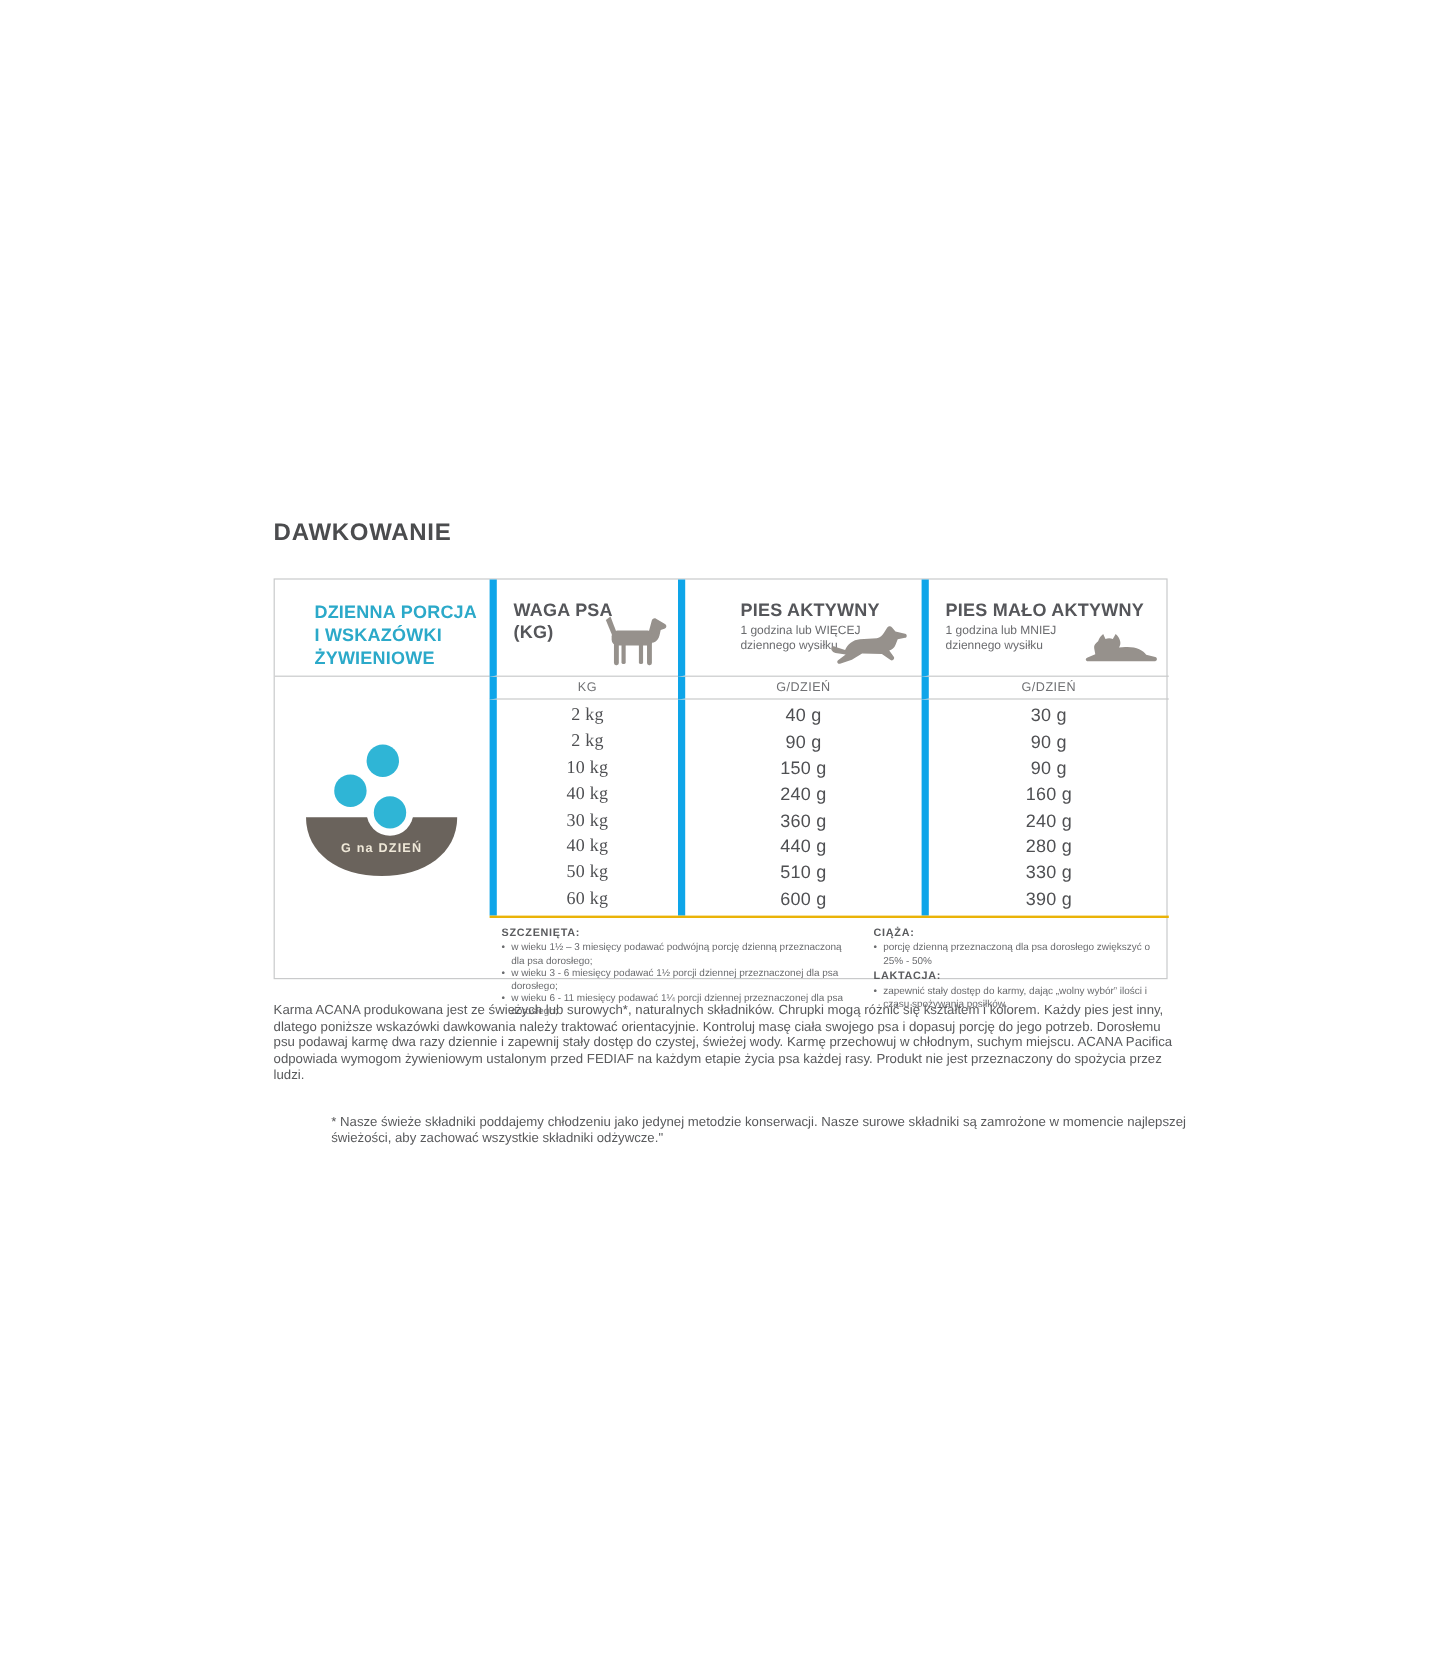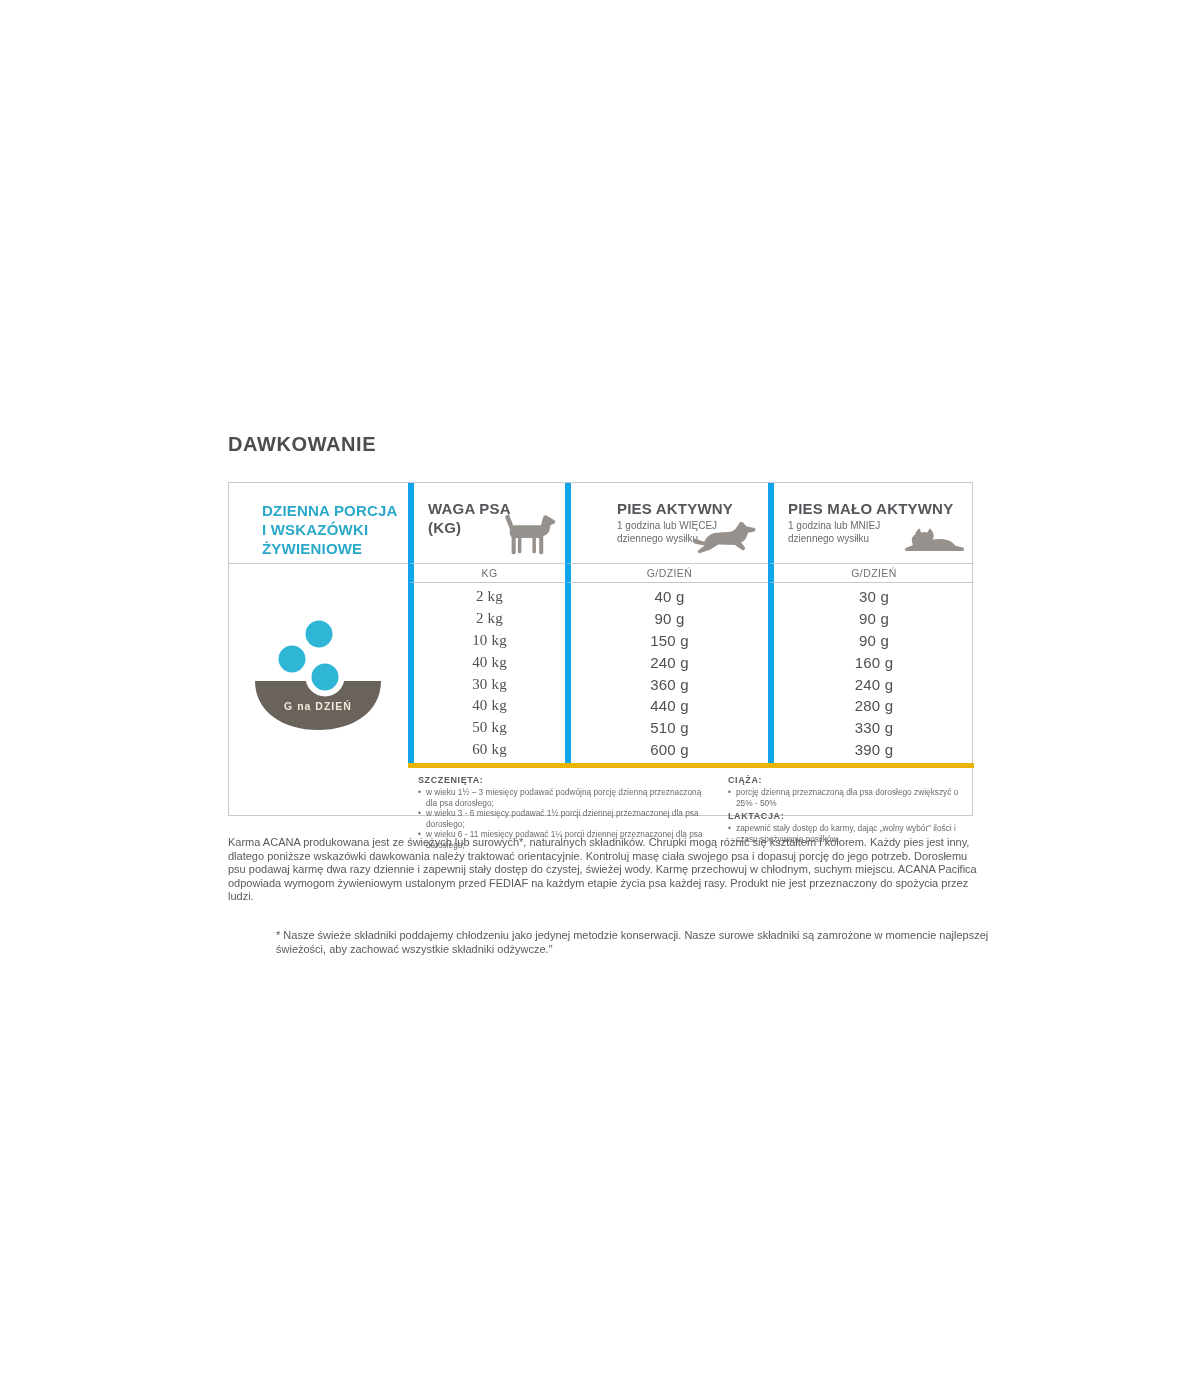--- a/index.html
+++ b/index.html
@@ -37,21 +37,21 @@
   .unit-2 { grid-area:2/2; } .unit-3 { grid-area:2/3; } .unit-4 { grid-area:2/4; }
 
   .vals { display:flex; flex-direction:column; padding-top:3px; }
   .vals-2 { grid-area:3/2;font-family:Liberation Serif, serif; } .vals-3 { grid-area:3/3; } .vals-4 { grid-area:3/4; }
   .val { height:21.8px; display:flex; align-items:center; justify-content:center;
     font-size:15px; color:#4f5053; letter-spacing:.2px; }
 
   .bowl-cell { grid-area:2/1/5/2; }
   .bowl-svg { position:absolute; left:13px; top:53px; width:152px; height:126px; }
 
-  .notes { grid-area:4/2/5/5; border-top:5px solid #eab308; display:flex;
+  .notes { grid-area:4/2/5/5; border-top:2px solid #eab308; display:flex;
     padding:7px 10px 5px 10px; gap:14px; }
   .notes-left { width:296px; flex:0 0 auto; }
   .notes-right { flex:1 1 auto; }
   .note-title { font-size:9px; font-weight:bold; color:#5a5b5e; letter-spacing:.6px; margin-bottom:2px; }
   .note-title.mt { margin-top:3px; }
   .note-item { font-size:8.3px; line-height:10.6px; color:#6a6b6e; padding-left:8px; position:relative; }
   .note-item::before { content:"•"; position:absolute; left:0; top:0; }
 
   .body-copy { position:absolute; left:228px; width:758px; font-size:11px;
     line-height:13.6px; color:#595a5c; }

